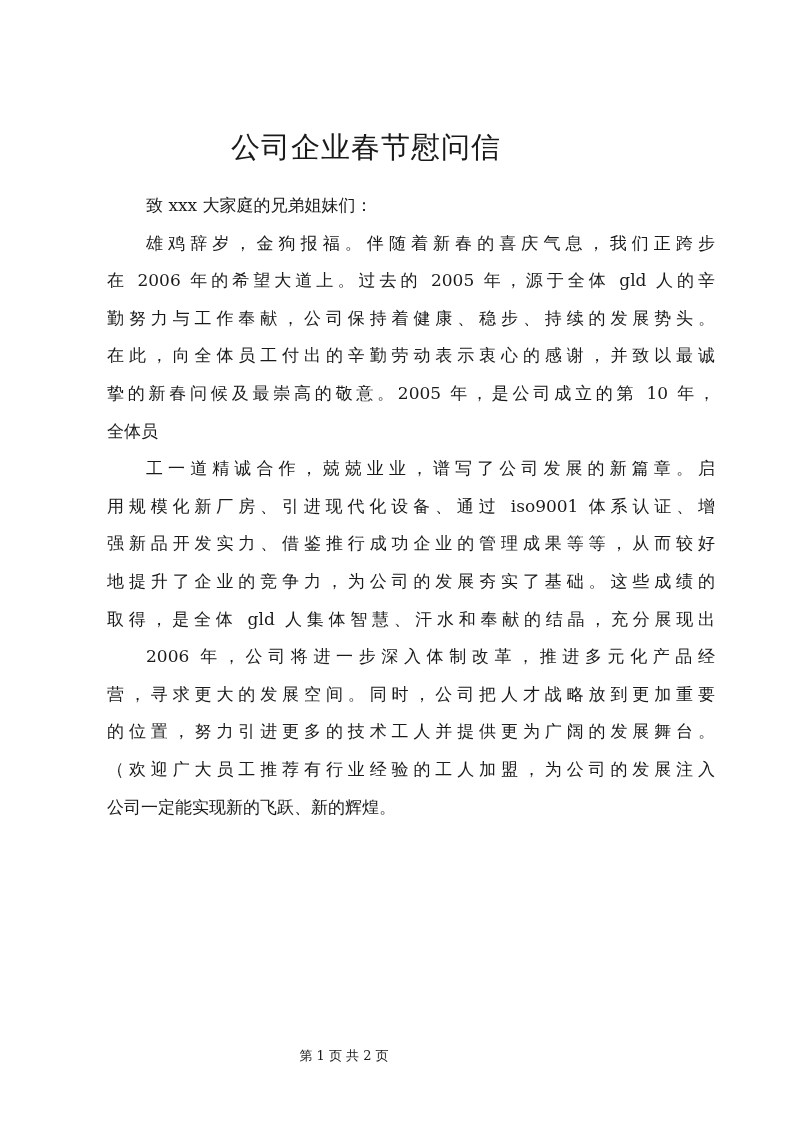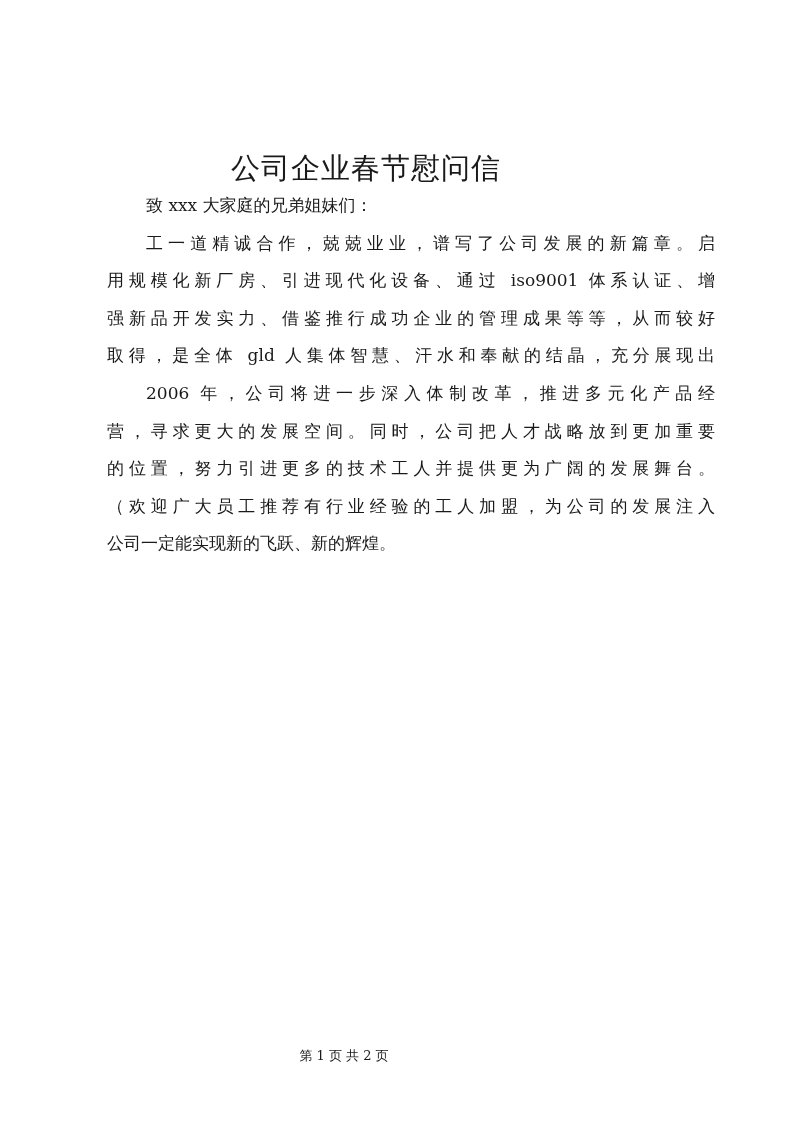--- a/index.html
+++ b/index.html
@@ -1,40 +1,49 @@
 <!DOCTYPE html>
 <html><head>
   <meta charset="utf-8">
   <style>
     html, body { margin:0; padding:0; background:#ffffff; }
     body { width:800px; height:1131px; position:relative; overflow:hidden;
            font-family:"DejaVu Serif","Liberation Serif",serif; color:#1a1a1a; }
-    .title { position:absolute; top:148px; left:0; width:732px; text-align:center;
+    .title { position:absolute; top:127px; left:0; width:732px; text-align:center;
              font-size:29px; font-weight:normal; letter-spacing:1px; line-height:40px; margin:0; }
     .body { position:absolute; top:187px; left:107px; width:608px; }
     .line { display:block; height:37.6px; line-height:37.6px; font-size:17px; white-space:nowrap;
             text-align:justify; text-align-last:justify; }
     .line.last { text-align-last:left; }
     .indent { padding-left:39px; }
     .footer { position:absolute; top:1048px; left:0; width:688px; text-align:center;
               font-size:13px; line-height:16px; }
   </style>
 </head>
 <body>
 
 <h1 class="title">公司企业春节慰问信</h1>
 
 <div class="body">
   <span class="line last indent">致 xxx 大家庭的兄弟姐妹们：</span>
 
+  <div>
+    <span class="line indent">雄鸡辞岁，金狗报福。伴随着新春的喜庆气息，我们正跨步</span>
+    <span class="line">在 2006 年的希望大道上。过去的 2005 年，源于全体 gld 人的辛</span>
+    <span class="line">勤努力与工作奉献，公司保持着健康、稳步、持续的发展势头。</span>
+    <span class="line">在此，向全体员工付出的辛勤劳动表示衷心的感谢，并致以最诚</span>
+    <span class="line">挚的新春问候及最崇高的敬意。2005 年，是公司成立的第 10 年，</span>
+    <span class="line last">全体员</span>
+  </div>
 
   <div>
     <span class="line indent">工一道精诚合作，兢兢业业，谱写了公司发展的新篇章。启</span>
     <span class="line">用规模化新厂房、引进现代化设备、通过 iso9001 体系认证、增</span>
     <span class="line">强新品开发实力、借鉴推行成功企业的管理成果等等，从而较好</span>
+    <span class="line">地提升了企业的竞争力，为公司的发展夯实了基础。这些成绩的</span>
     <span class="line">取得，是全体 gld 人集体智慧、汗水和奉献的结晶，充分展现出</span>
   </div>
 
   <div>
     <span class="line indent">2006 年，公司将进一步深入体制改革，推进多元化产品经</span>
     <span class="line">营，寻求更大的发展空间。同时，公司把人才战略放到更加重要</span>
     <span class="line">的位置，努力引进更多的技术工人并提供更为广阔的发展舞台。</span>
     <span class="line">（欢迎广大员工推荐有行业经验的工人加盟，为公司的发展注入</span>
     <span class="line last">公司一定能实现新的飞跃、新的辉煌。</span>
   </div>

